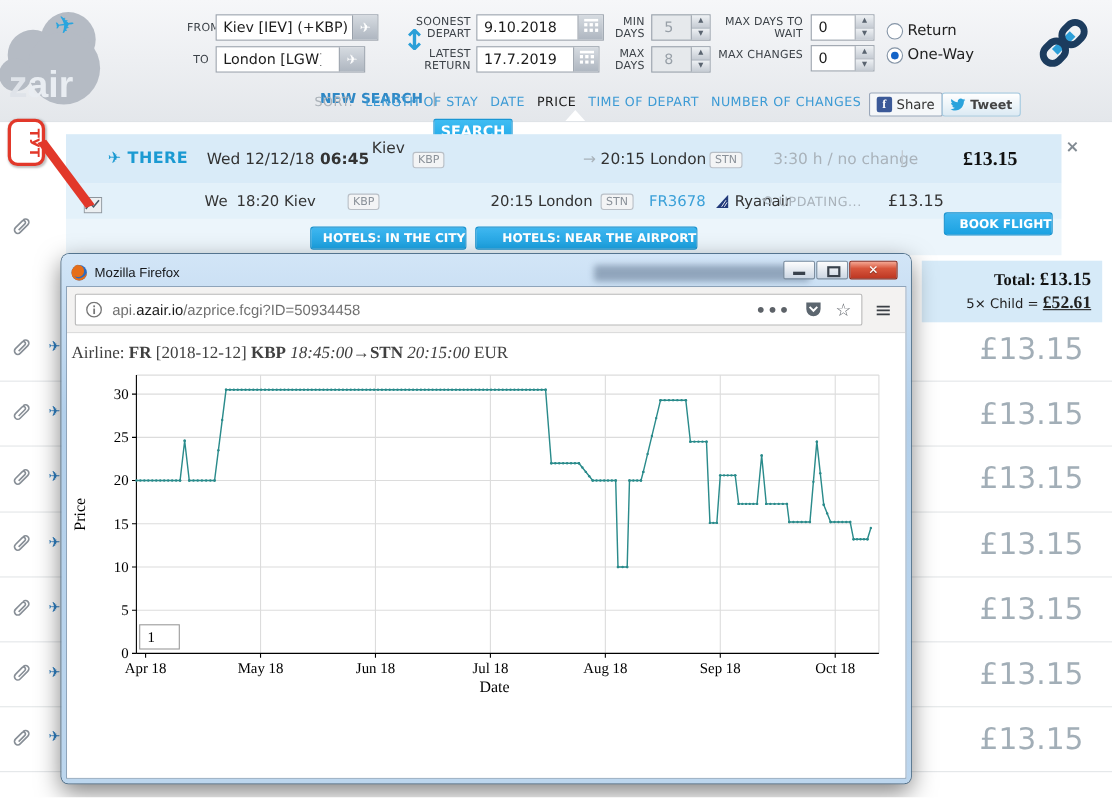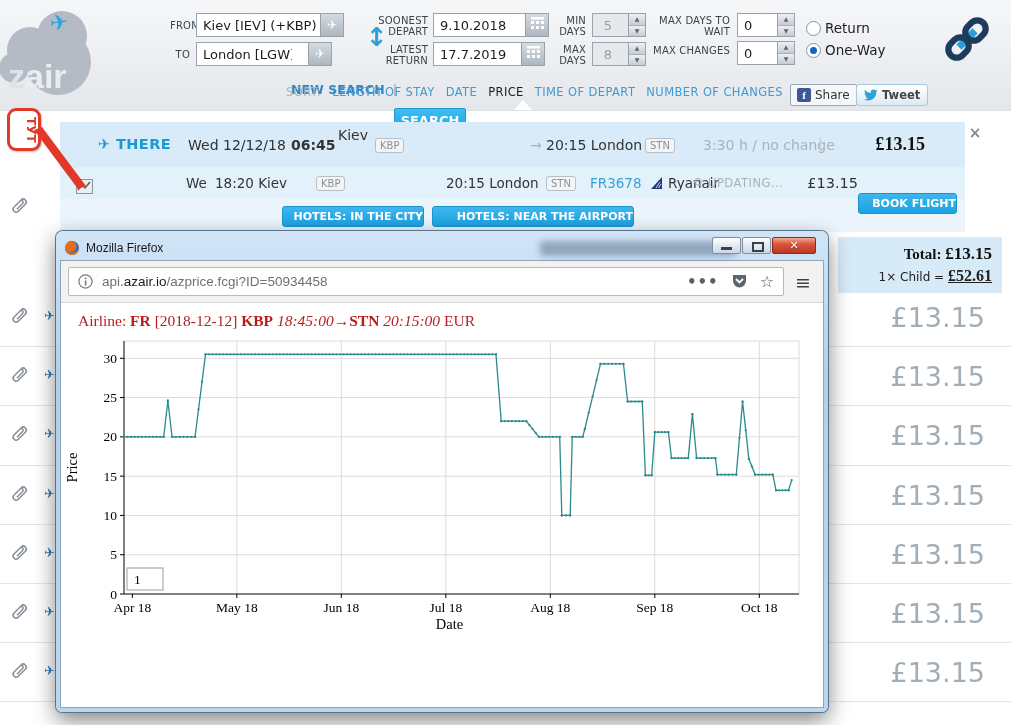--- a/index.html
+++ b/index.html
@@ -107,22 +107,22 @@
               align-items:center;padding:0 7px;box-sizing:border-box;}
   .urlbar{flex:1;height:29px;background:#fff;border:1px solid #b8b8b8;border-radius:2px;display:flex;
           align-items:center;padding:0 9px;font-size:13.5px;color:#707070;box-sizing:border-box;}
   .urltext{flex:1;margin-left:9px;white-space:nowrap;overflow:hidden;font-family:"Liberation Sans",sans-serif;}
   .urltext b{color:#1a1a1a;font-weight:normal;}
   .url-ico{color:#5d6268;margin-left:12px;cursor:pointer;}
   .dots{font-size:15px;letter-spacing:1px;font-weight:bold;}
   .star{font-size:16px;}
   .hamburger{width:26px;text-align:center;font-size:19px;color:#3a3f45;margin-left:6px;cursor:pointer;}
   .fx-content{flex:1;background:#fff;position:relative;overflow:hidden;}
-  .chart-title{padding:9px 0 0 17px;font-family:"Liberation Serif","DejaVu Serif",serif;
-               font-size:15.5px;color:#b91c1c;}
+  .chart-title{padding:9px 0 0 4px;font-family:"Liberation Serif","DejaVu Serif",serif;
+               font-size:15.5px;color:#404040;}
   .chart-title .b{font-weight:bold;}
   .chart-title .i{font-style:italic;}
   #price-chart{display:block;margin-top:1px;
                font-family:"Liberation Serif","DejaVu Serif",serif;}
 
   .chart-mini-icon{position:absolute;left:16px;top:12px;width:17px;height:15px;cursor:pointer;}
 </style>
 </head>
 <body>
 
@@ -325,21 +325,21 @@
           <path d="M7.5 4.5 a3 3 0 0 1 6 0 v10 a3 3 0 0 1 -6 0 v-8.5 a1.8 1.8 0 0 1 3.6 0 v8" fill="none" stroke="#878e96" stroke-width="1.5"></path>
         </g>
       </svg></span>
 
   <div class="totalbox">
     <div class="t1">
       <span>Total:</span>
       <b>£13.15</b>
     </div>
     <div class="t2">
-      <span>1× Child =</span>
+      <span>5× Child =</span>
       <b>£52.61</b>
     </div>
   </div>
 
   <div id="summary-rows">
       <div class="sum-row">
         <span class="sum-clip"><svg viewBox="0 0 22 22" width="22" height="22">
             <g transform="rotate(45 11 11)">
               <path d="M7.5 4.5 a3 3 0 0 1 6 0 v10 a3 3 0 0 1 -6 0 v-8.5 a1.8 1.8 0 0 1 3.6 0 v8" fill="none" stroke="#878e96" stroke-width="1.5"></path>
             </g>

